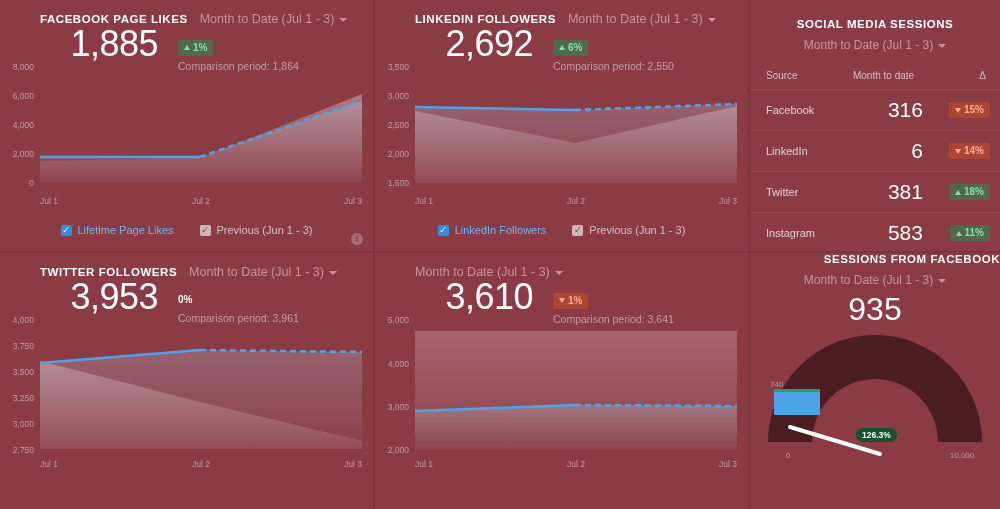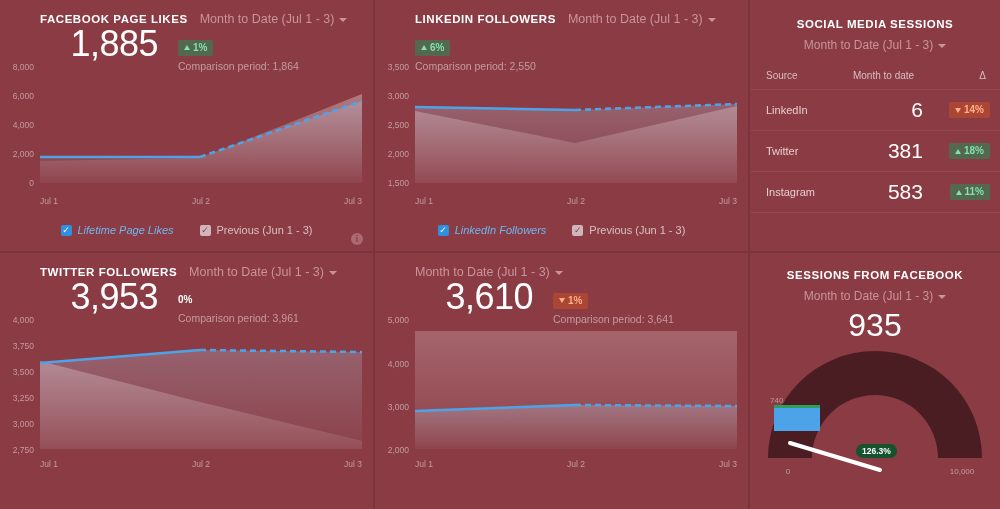--- a/index.html
+++ b/index.html
@@ -78,21 +78,21 @@
     position: absolute; left: 0; right: 0;
     display: flex; justify-content: center; gap: 26px;
     font-size: 11px;
   }
   .leg-item { display: flex; align-items: center; gap: 6px; cursor: pointer; }
   .cbox { width: 11px; height: 11px; border-radius: 2px;
     display: inline-flex; align-items: center; justify-content: center;
     font-size: 9px; color: #fff; line-height: 1; }
   .cbox.blue { background: #2f8fe0; }
   .cbox.grey { background: #cfb6ba; color: #8a3b44; }
-  .leg-label.blue { color: #6fb7ef; font-style: italic; }
+  .leg-label.blue { color: #6fb7ef; }
   .leg-label.grey { color: #d8c0c4; }
   .info-i {
     position: absolute; right: 10px; bottom: 6px;
     width: 12px; height: 12px; border-radius: 50%;
     background: #a96a72; color: #8a3b44;
     font-size: 9px; font-weight: bold; line-height: 12px;
     text-align: center; cursor: pointer;
   }
 
   
@@ -109,21 +109,21 @@
   th.num { text-align: center; padding-right: 10px; }
   th.delta { text-align: right; padding-right: 14px; width: 52px; }
   td {
     padding: 8px 0 8px 16px; border-bottom: 1px solid #944750;
     font-size: 11px; color: #e6ced1; vertical-align: middle;
   }
   td.num { text-align: right; padding-right: 10px; font-size: 21px; color: #fff; font-weight: 400; }
   td.delta { text-align: right; padding-right: 10px; }
 
   
-  .gauge-head { text-align: center; padding-top: 16px; }
+  .gauge-head { text-align: right; }
   .gauge-title { font-size: 11.5px; font-weight: bold; letter-spacing: .55px; color: #fff; }
   .gauge-date { font-size: 12px; color: #c9949a; margin-top: 8px;
     display:flex; justify-content:center; align-items:center; gap:5px; cursor:pointer;}
   .gauge-value { font-size: 32px; color: #fff; text-align: center; margin-top: 4px; }
   .gauge-holder { position: relative; margin-top: 4px; }
   .tip {
     position: absolute; background: #14532d; color: #fff;
     font-size: 8.5px; font-weight: bold; padding: 2px 6px;
     border-radius: 9px; white-space: nowrap;
   }
@@ -201,20 +201,21 @@
 
   <div class="panel">
     <div class="kpi-head">
       <div class="kpi-title">LINKEDIN FOLLOWERS</div>
       <div class="date-picker">
         <span>Month to Date (Jul 1 - 3)</span>
         <span class="chev"></span>
       </div>
     </div>
     <div class="kpi-valrow">
+      <div class="kpi-value">2,692</div>
       <div class="kpi-meta">
         <span class="badge up">
           <i class="arrow-up"></i>
           <span>6%</span>
         </span>
         <div class="compare">Comparison period: 2,550</div>
       </div>
     </div>
     <div class="chart-wrap" style="top:56px">
       <svg class="chart-svg" width="375" height="160" viewBox="0 0 375 160">
@@ -264,20 +265,30 @@
     </div>
     <table>
       <thead>
         <tr>
           <th>Source</th>
           <th class="num">Month to date</th>
           <th class="delta">Δ</th>
         </tr>
       </thead>
       <tbody>
+        <tr>
+          <td>Facebook</td>
+          <td class="num">316</td>
+          <td class="delta">
+            <span class="badge down">
+              <i class="arrow-dn"></i>
+              <span>15%</span>
+            </span>
+          </td>
+        </tr>
         <tr>
           <td>LinkedIn</td>
           <td class="num">6</td>
           <td class="delta">
             <span class="badge down">
               <i class="arrow-dn"></i>
               <span>14%</span>
             </span>
           </td>
         </tr>

